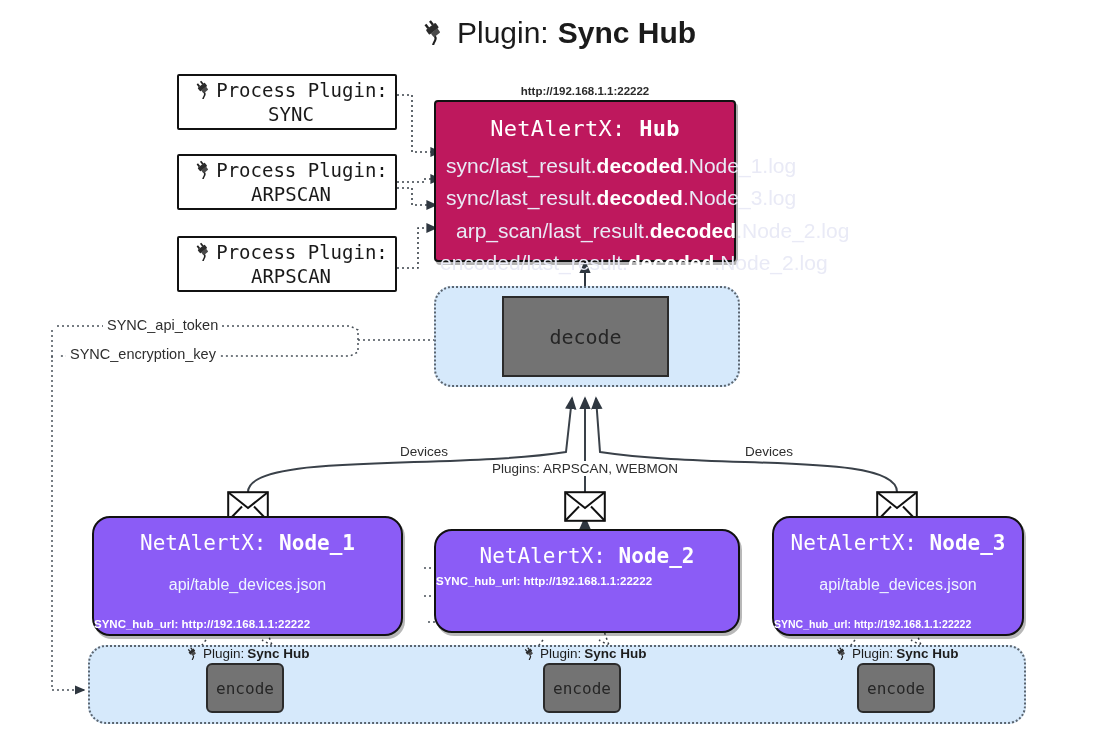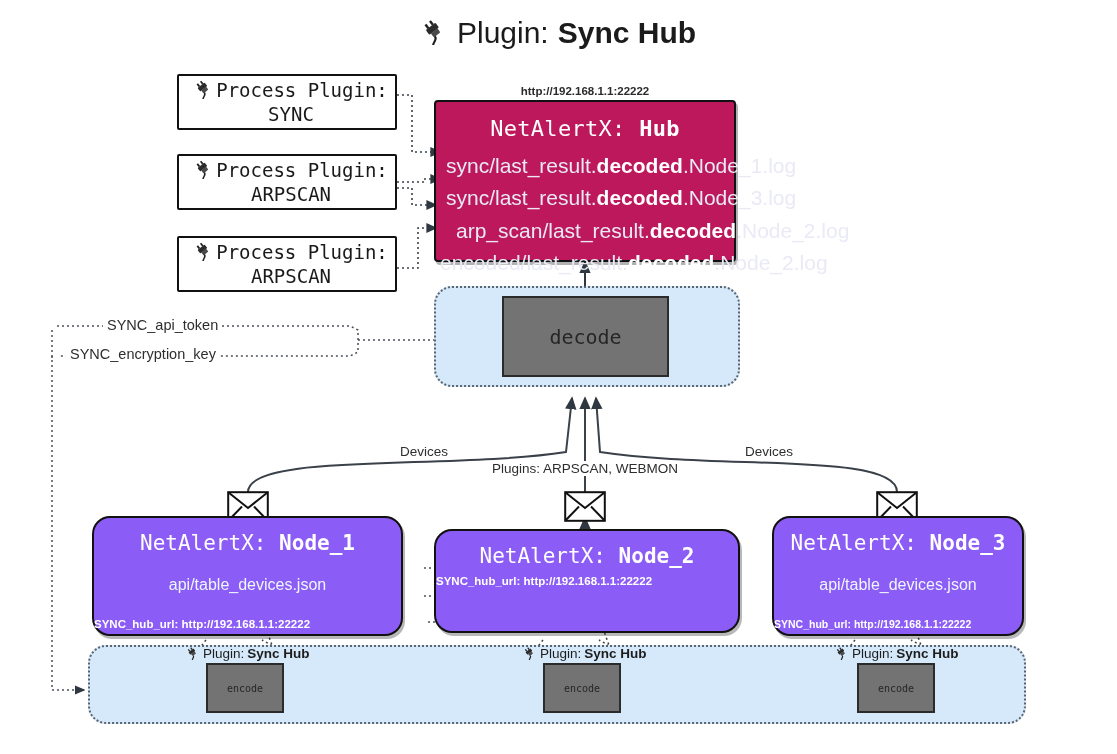--- a/index.html
+++ b/index.html
@@ -37,21 +37,21 @@
   #huburl{font-size:11.5px;color:#2b2b2b;text-align:center;font-weight:bold;}
 
   
   .lightbox{background:#d6e9fb;border:2px dotted #5a6570;border-radius:18px;}
 
   
   .whitebox{background:#737373;border:2.5px solid #2b2b2b;
             display:flex;align-items:center;justify-content:center;
             font-family:"DejaVu Sans Mono","Liberation Mono",monospace;color:#262626;}
   #decodebox{font-size:20px;}
-  .encodebox{font-size:10px;}
+  .encodebox{font-size:16px;border-radius:6px;}
 
   
   .node{background:#8b5cf6;border:2.5px solid #111;border-radius:18px;
         box-shadow:2px 3px 0 rgba(0,0,0,.28);}
   .node .ntitle{font-family:"DejaVu Sans Mono","Liberation Mono",monospace;
         font-size:21px;color:#ffffff;text-align:center;margin-top:13px;}
   .node .ntitle b{font-weight:bold;}
   .node .nline{font-size:16px;color:#eef6ff;text-align:center;line-height:1.55;}
   .node .nurl{font-size:11.5px;color:#ffffff;text-align:left;font-weight:bold;}
 

